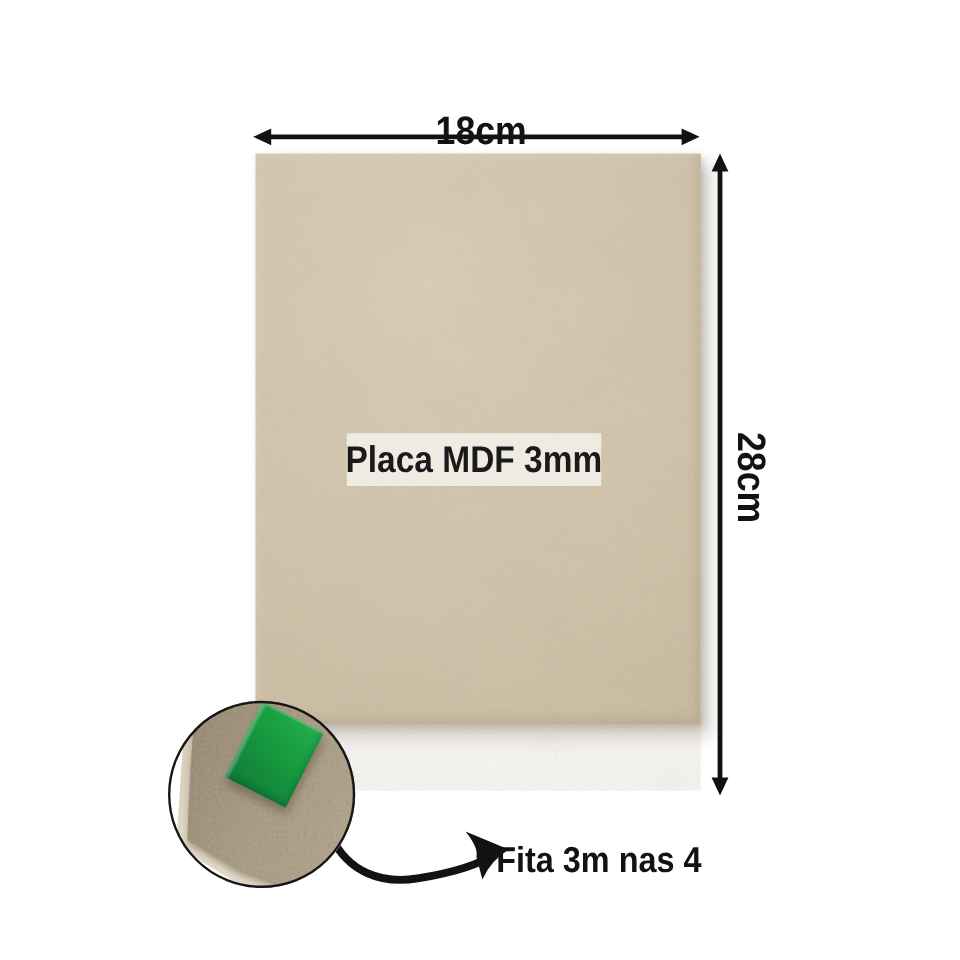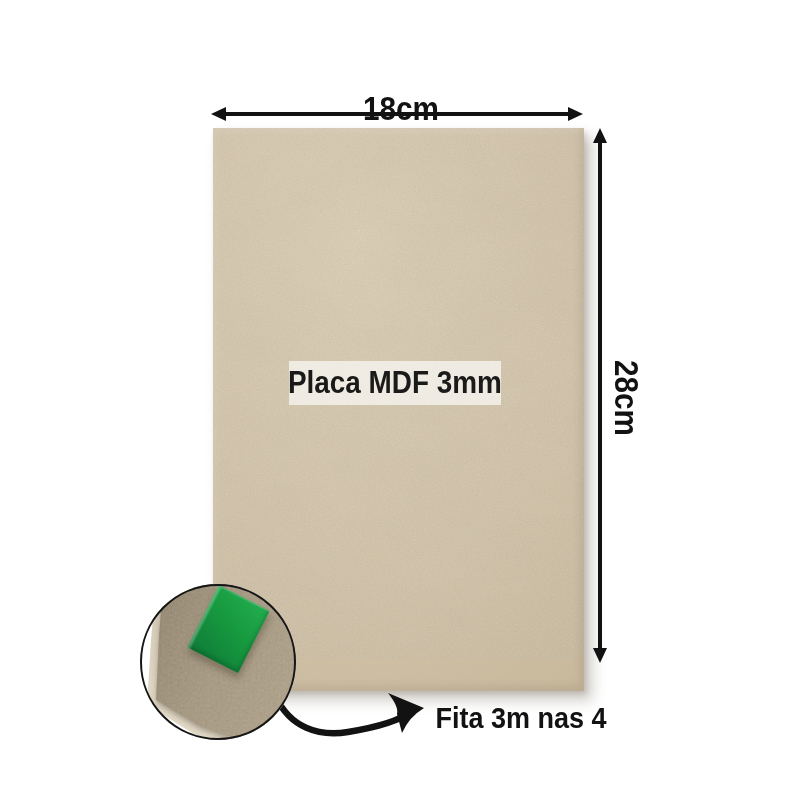--- a/index.html
+++ b/index.html
@@ -12,21 +12,21 @@
   
   .dim-label{position:absolute;font-weight:700;font-size:33px;white-space:nowrap;color:var(--ink,#121212);}
   .dim-label.width{left:401px;top:72px;transform:translateX(-50%);margin-top:18px;}
   .dim-label.height{left:626px;top:398px;transform:translate(-50%,-50%) rotate(90deg);}
 
   
   .arrows{position:absolute;left:0;top:0;z-index:1;color:var(--ink,#121212);}
 
   
   .board{
-    position:absolute;left:213px;top:128px;width:371px;height:563px;z-index:0;
+    position:absolute;left:213px;top:128px;width:371px;height:476px;z-index:0;
     background:radial-gradient(130% 115% at 38% 22%,var(--board-light,#dbceb5) 0%,var(--board-base,#d1c2a8) 52%,var(--board-dark,#c2b396) 100%);
     box-shadow:8px 9px 13px rgba(95,82,63,.30),2px 3px 5px rgba(95,82,63,.18);
   }
   .board::after{content:"";position:absolute;inset:0;z-index:2;
     box-shadow:inset -3px -4px 9px rgba(95,80,60,.16),inset 2px 2px 7px rgba(255,255,255,.22);}
   .grain{position:absolute;left:0;top:0;z-index:1;}
 
   .board-label-strip{
     position:absolute;left:76px;top:233px;width:212px;height:44px;z-index:3;
     background:var(--label-strip-bg,rgba(242,240,233,.88));
@@ -58,21 +58,21 @@
     background:linear-gradient(205deg,var(--tape-green-light,#21aa4d) 8%,var(--tape-green,#17993f) 45%,var(--tape-green-dark,#0f7e38) 95%);
     box-shadow:3px 5px 7px rgba(55,45,28,.35),inset 3px 1px 2px rgba(255,255,255,.28),inset -2px -3px 5px rgba(0,0,0,.18);
   }
   .zoom-ring{
     position:absolute;left:140px;top:584px;width:156px;height:156px;border-radius:50%;
     border:2.5px solid #161616;box-sizing:border-box;background:transparent;z-index:4;
   }
 
   
   .tape-note{
-    position:absolute;left:404px;top:699px;width:212px;z-index:5;text-align:right;
+    position:absolute;left:404px;top:699px;width:212px;z-index:5;text-align:left;
     font-weight:700;font-size:30px;line-height:37px;color:var(--ink,#121212);
   }
 </style>
 </head>
 <body>
 
 <div class="canvas">
 
   <div class="dim-label width">
     <span class="sx">18cm</span>

